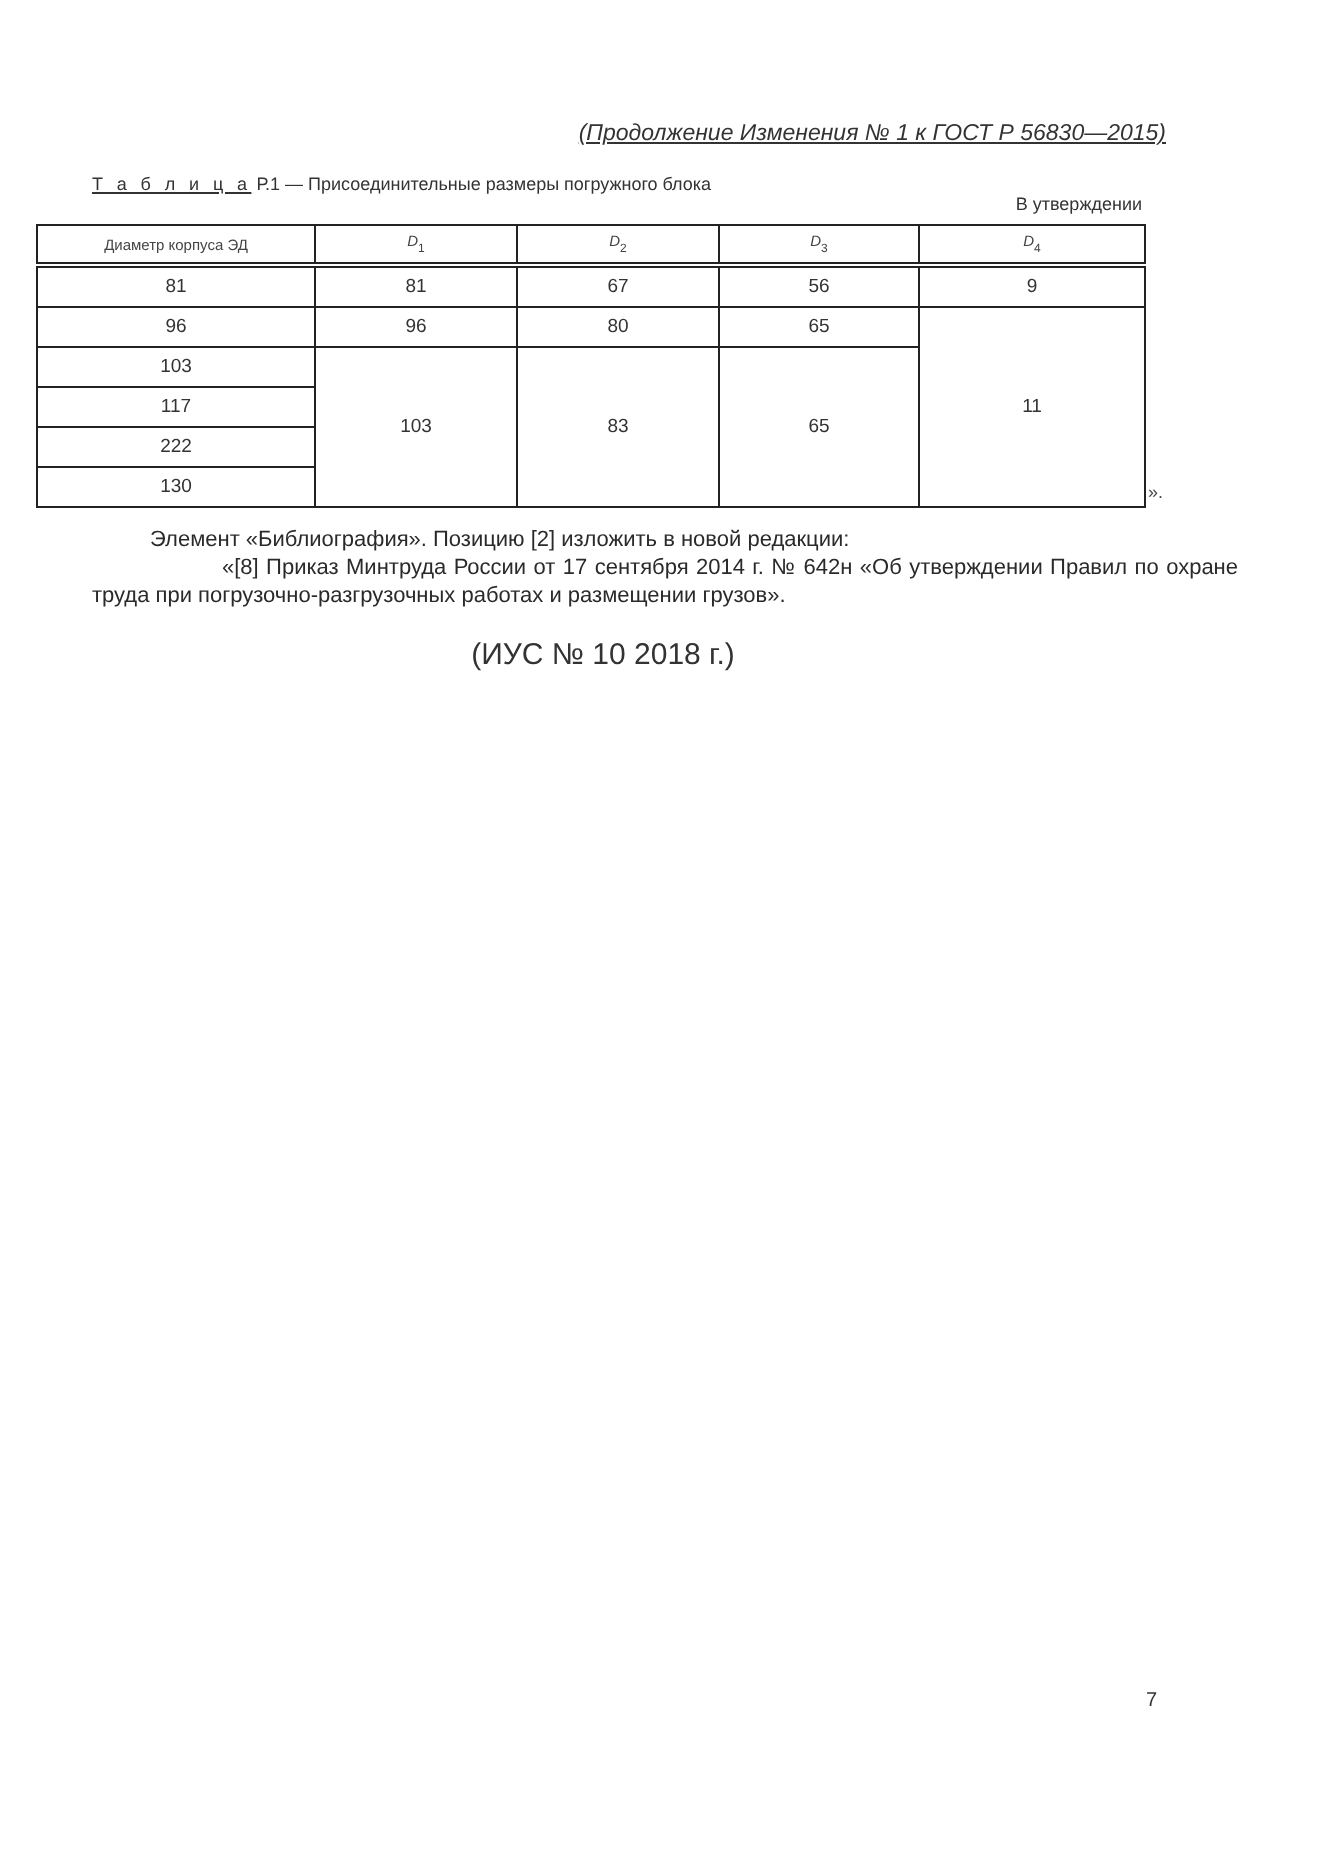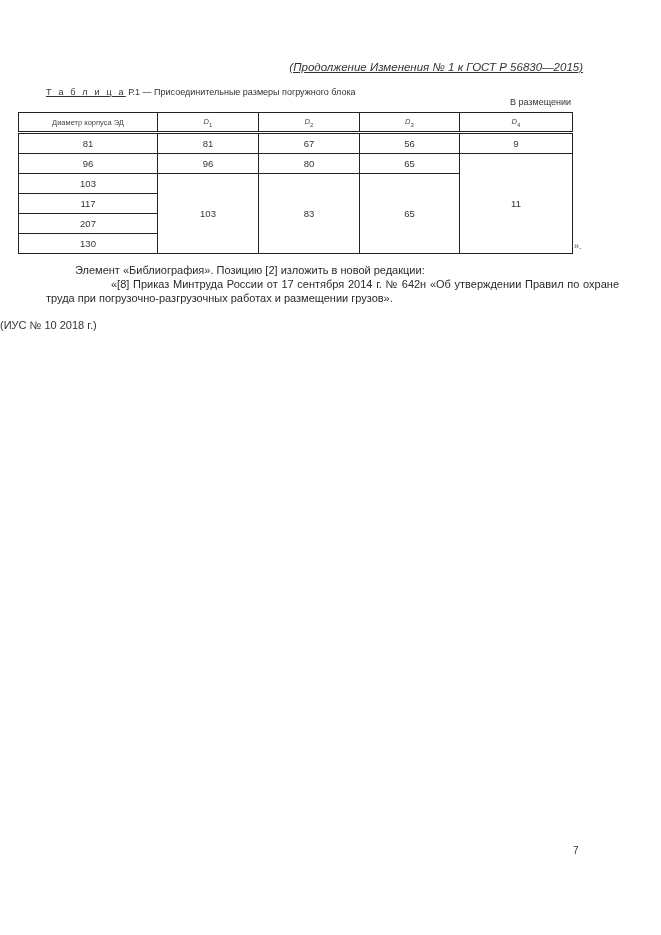--- a/index.html
+++ b/index.html
@@ -21,35 +21,35 @@
   table.data td, table.data th {
     border:1px solid #222; text-align:center; vertical-align:middle; padding:0; font-weight:normal;
   }
   table.data th { height:18px; font-size:7.5px; color:#444; border-bottom:3px double #222; }
   table.data td { height:19px; }
   .sub { font-size:6px; vertical-align:-3px; }
   .ital { font-style:italic; }
   .closing-quote { left:574px; top:241px; font-size:9px; color:#444; }
   .para { left:46px; width:537px; font-size:11px; color:#2a2a2a; line-height:14px; }
   .justify { text-align:justify;margin-left:36px; }
-  .ius { left:0; width:603px; top:319px; font-size:11px; color:#333; }
+  .ius { left:0; width:603px; text-align:center; top:319px; font-size:15px; color:#333; }
   .page-number { left:573px; top:845px; font-size:10px; color:#333; }
 </style>
 </head>
 <body>
 
 <div class="abs running-head">(Продолжение Изменения № 1 к ГОСТ Р 56830—2015)</div>
 
 <div class="abs table-caption">
   <span class="spaced">Т а б л и ц а</span>
   <span>Р.1</span>
   <span>— Присоединительные размеры погружного блока</span>
 </div>
 
-<div class="abs units">В размещении</div>
+<div class="abs units">В утверждении</div>
 
 <table class="data">
   <colgroup>
     <col style="width:139px">
       <col style="width:101px">
       <col style="width:101px">
       <col style="width:100px">
       <col style="width:113px">
   </colgroup>
   <tbody>
@@ -77,21 +77,21 @@
   <tr>
     <td>103</td>
     <td rowspan="4">103</td>
     <td rowspan="4">83</td>
     <td rowspan="4">65</td>
   </tr>
   <tr>
     <td>117</td>
   </tr>
   <tr>
-    <td>207</td>
+    <td>222</td>
   </tr>
   <tr>
     <td>130</td>
   </tr>
 </tbody>
   </table>
 
 <div class="abs closing-quote">».</div>
 
 <div class="abs para" style="top:263px; left:75px; width:510px;">Элемент «Библиография». Позицию [2] изложить в новой редакции:</div>

